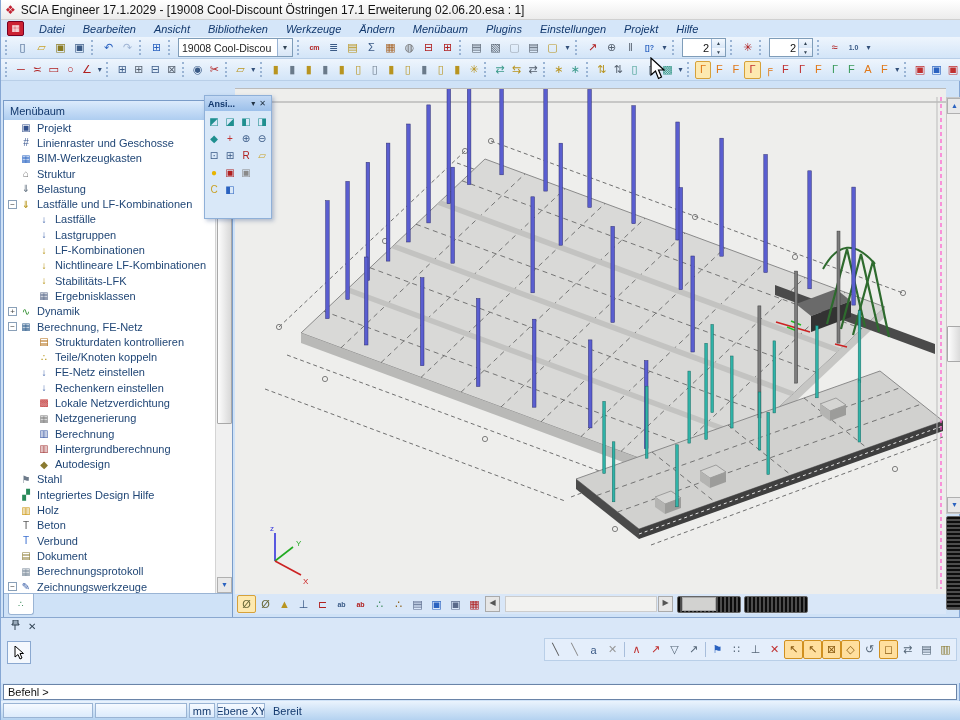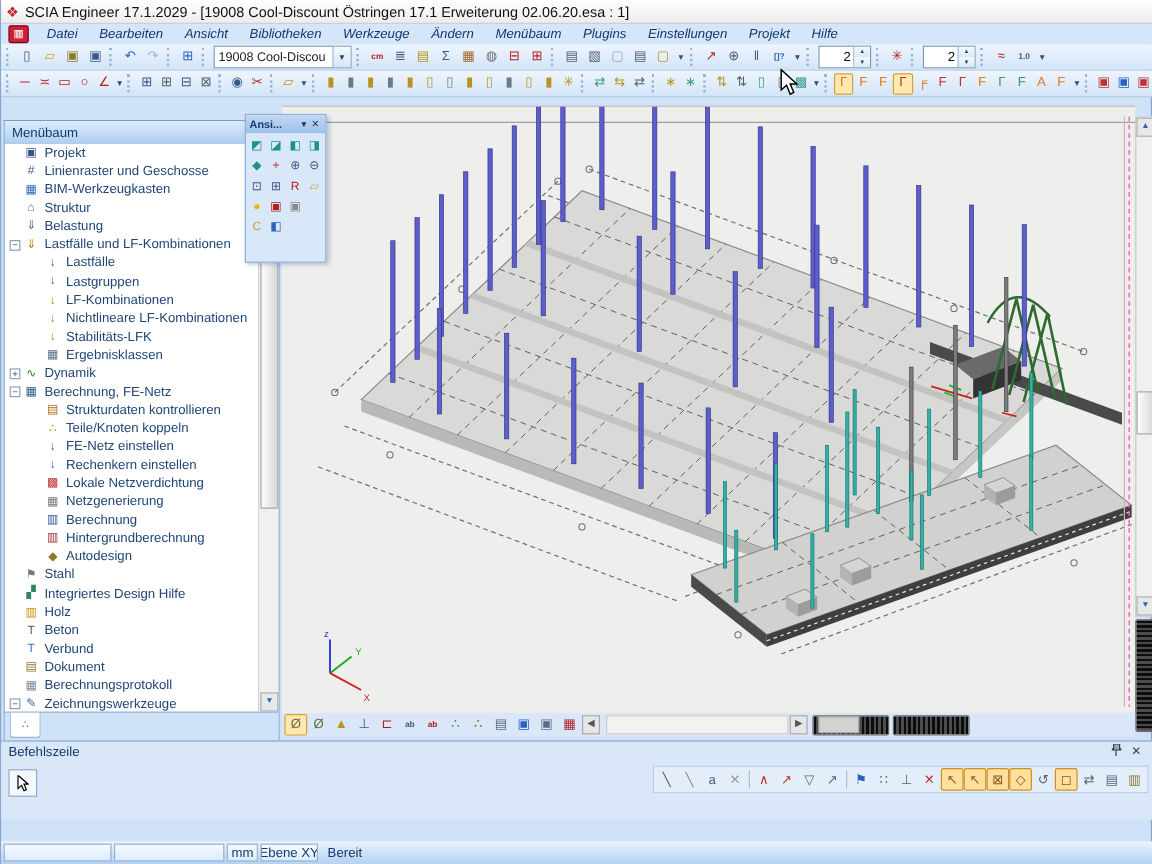--- a/index.html
+++ b/index.html
@@ -822,21 +822,20 @@
     <span class="stripebar-h"></span>
     <span class="stripebar-h"></span>
   </div>
 
   <svg id="cursor-ov" class="abs" width="18" height="24" viewBox="0 0 18 24">
     <path d="M2,1 L2,18 L6.5,14 L9.5,21.5 L12.5,20 L9.5,13 L15,13 Z" fill="#fff" stroke="#000" stroke-width="1.2"></path>
   </svg>
 
   <div id="cmdpanel" class="abs">
     <div id="cmd-hd">
-      <span class="t">Befehlszeile</span>
       <span class="hb">
         <svg width="9" height="11" viewBox="0 0 9 11">
             <path d="M2,0 h5 v4 h1 v1 h-7 v-1 h1 z M4,5 v5" stroke="#345" fill="#9ab" stroke-width="1"></path>
           </svg>
       </span>
       <span class="hb">✕</span>
     </div>
     <div id="cursor-mode-btn">
       <svg width="10" height="14" viewBox="0 0 10 14">
           <path d="M1,0 L1,11 L4,8.5 L6,13 L8,12 L6,7.5 L9.5,7.5 Z" fill="#fff" stroke="#000" stroke-width="1"></path>
@@ -904,20 +903,21 @@
         </span>
         <span class="snap-ico">
           <span style="color: rgb(85, 102, 119);">▤</span>
         </span>
         <span class="snap-ico">
           <span style="color: rgb(138, 122, 48);">▥</span>
         </span>
       </div>
   </div>
 
+  <input id="cmdinput" class="abs" readonly="" value="Befehl &gt;" style="">
 
   <div id="statusbar" class="abs">
     <span id="status-cells" style="display:flex;align-items:center;">
         <span class="st-cell" style="width: 90px;"></span>
         <span class="st-cell" style="width: 92px;"></span>
         <span class="st-cell" style="width: 26px;">mm</span>
         <span class="st-cell" style="width: 48px;">Ebene XY</span>
       </span>
     <span style="margin-left:8px;">Bereit</span>
   </div>

